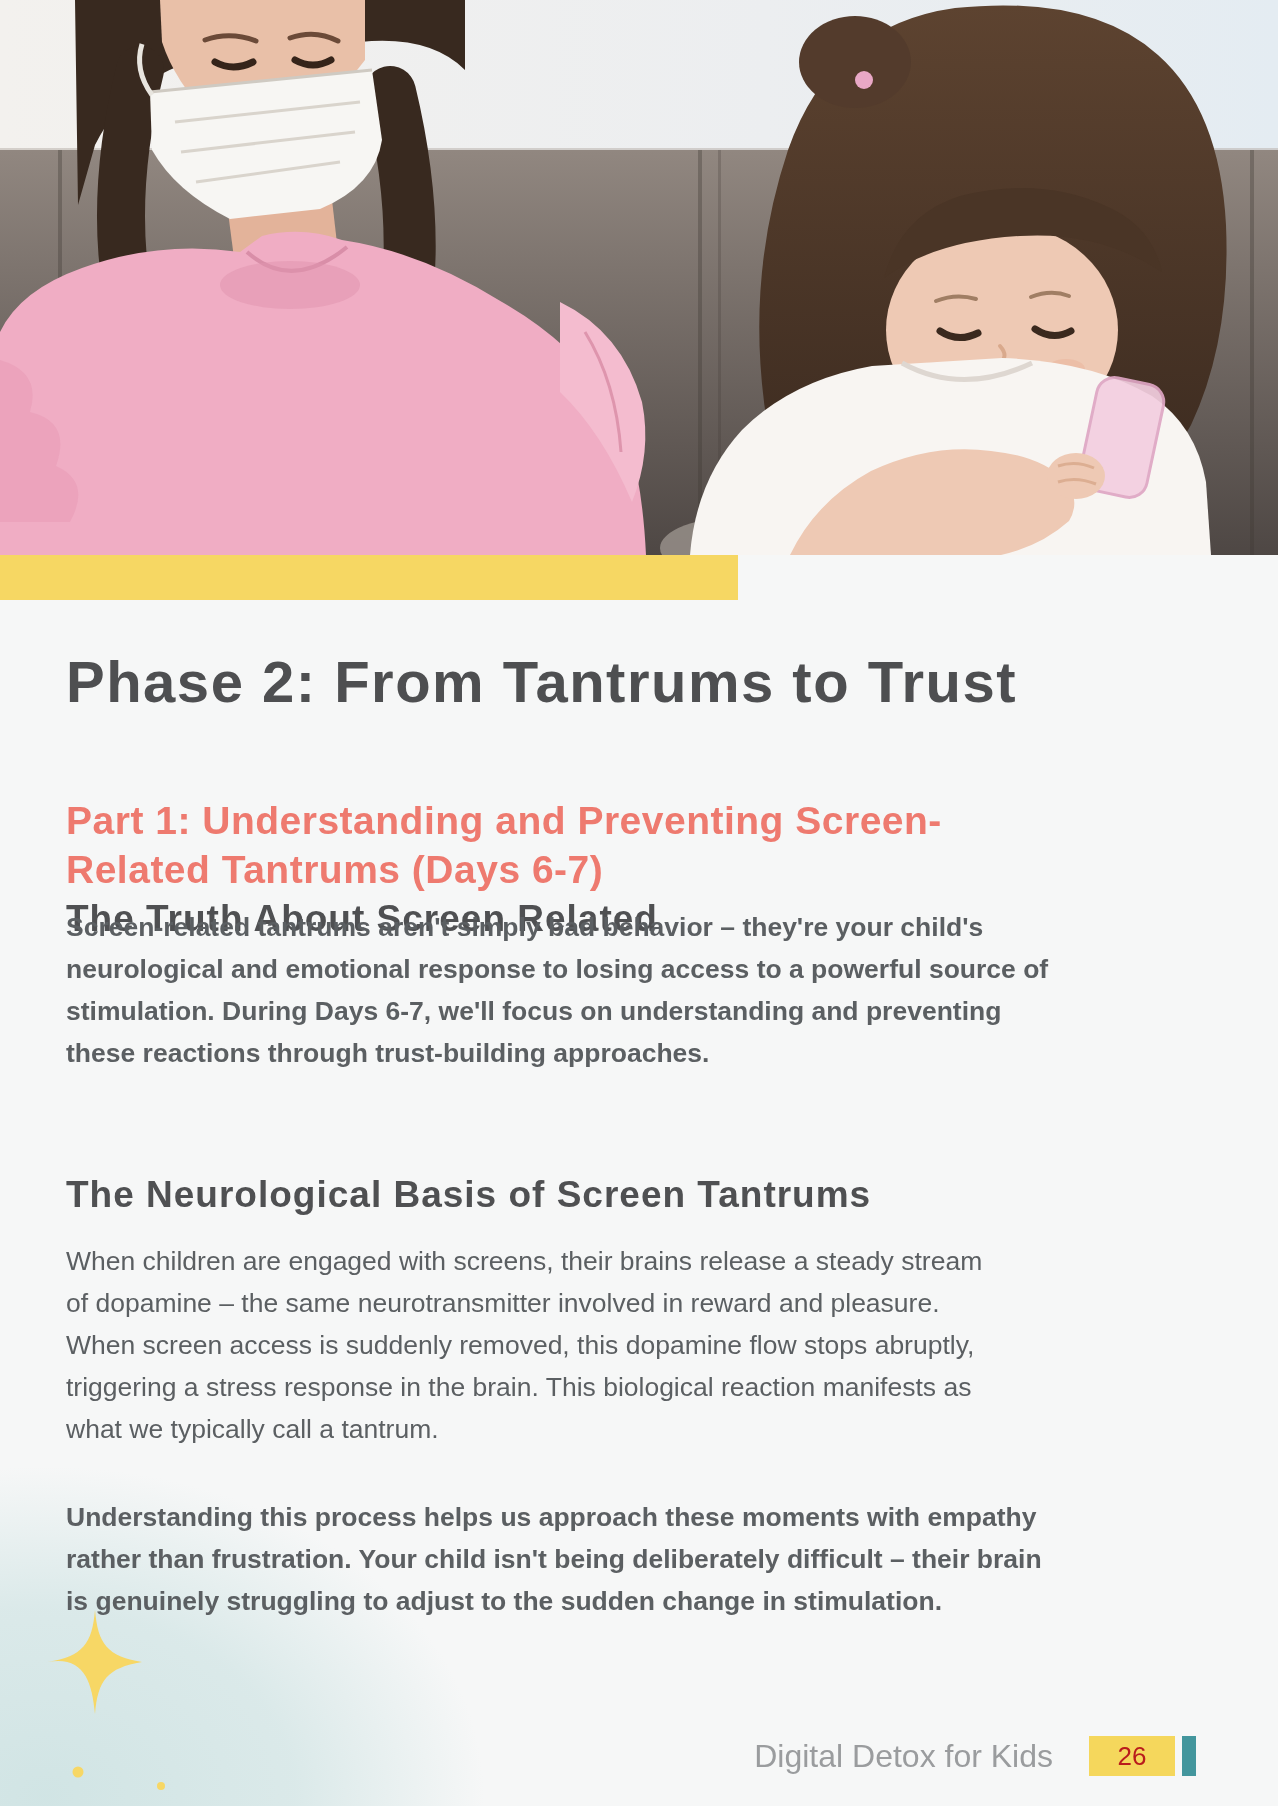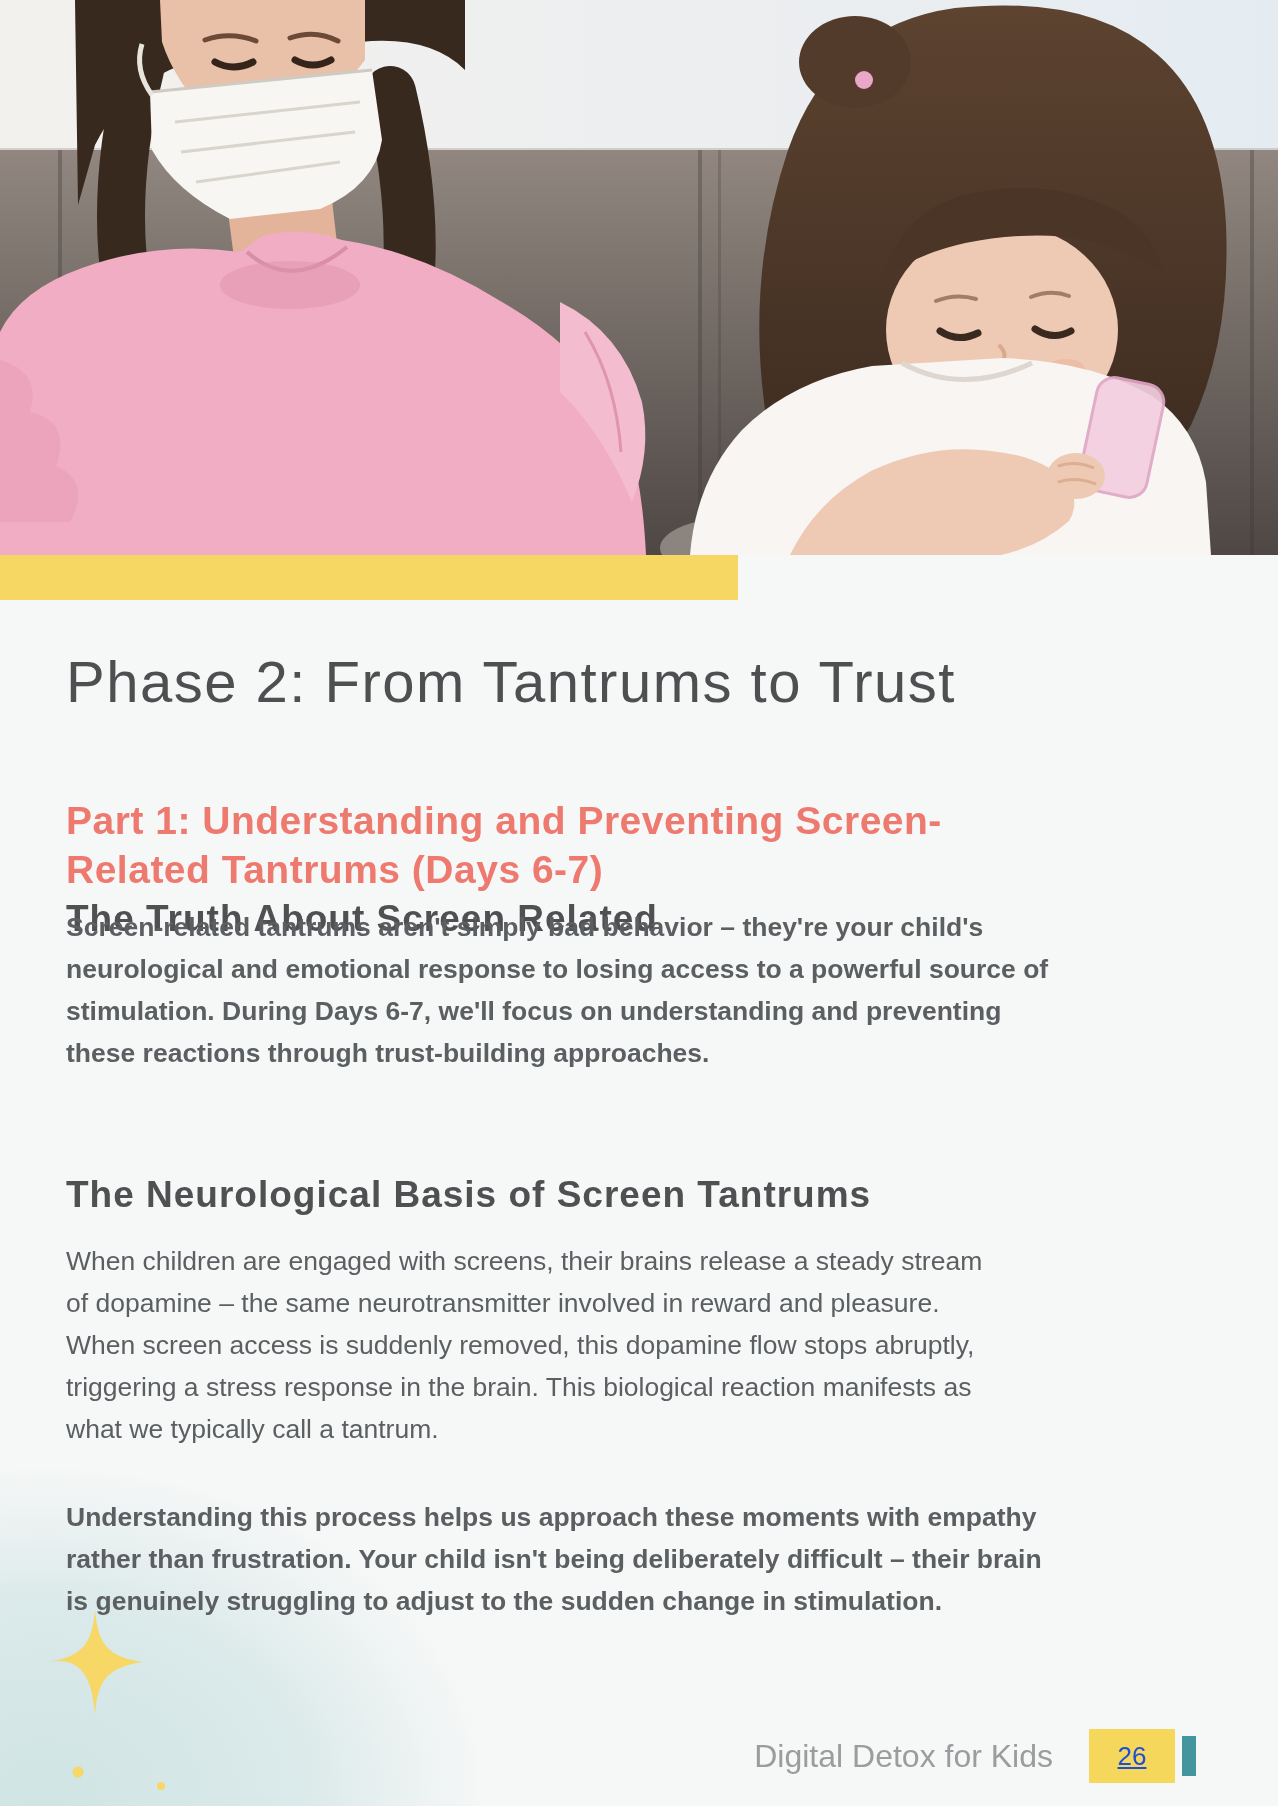--- a/index.html
+++ b/index.html
@@ -17,21 +17,21 @@
     pointer-events:none;
   }
   .hero { position:absolute; left:0; top:0; width:1278px; height:555px; }
   .hero svg { display:block; width:100%; height:100%; }
   .accent-bar {
     position:absolute; left:0; top:555px; width:738px; height:45px;
     background:#f6d763;
   }
   .page-title {
     position:absolute; left:66px; top:648px; width:1160px;
-    font-size:58px; font-weight:normal; letter-spacing:1.5px; color:#4e4f51;
+    font-size:58px; font-weight:bold; letter-spacing:1.5px; color:#4e4f51;
   }
   .part-title {
     position:absolute; left:66px; top:796px; width:1120px;
     font-size:39px; font-weight:bold; color:#ee7a6f; line-height:49px;
     white-space:pre-line; letter-spacing:0.5px;
   }
   .sec-heading {
     position:absolute; left:66px; width:1120px;
     font-size:37px; font-weight:bold; color:#4f5052; letter-spacing:1px;
   }
@@ -43,22 +43,22 @@
   }
   .body-par.p-1 { top:906px;font-weight:bold; }
   .body-par.p-2 { top:1240px; }
   .body-par.p-3 { top:1496px;font-weight:bold; }
   .footer {
     position:absolute; top:1736px; right:82px; height:40px;
     display:flex; align-items:center;
   }
   .footer-title { font-size:32px; color:#9a9c9e; margin-right:36px; }
   .page-badge {
-    width:86px; height:54px; background:#f5d75c; color:#1d4ed8;
-    font-size:26px; display:flex; align-items:center; justify-content:center;text-decoration:underline;
+    width:86px; height:40px; background:#f5d75c; color:#b91c1c;
+    font-size:26px; display:flex; align-items:center; justify-content:center;
   }
   .teal-bar { width:14px; height:40px; background:#43969d; margin-left:7px; }
   .sparkle { position:absolute; left:25px; top:1600px; width:150px; height:200px; }
 </style>
 </head>
 <body>
 
 <div class="corner-glow"></div>
 
 <div class="hero">

